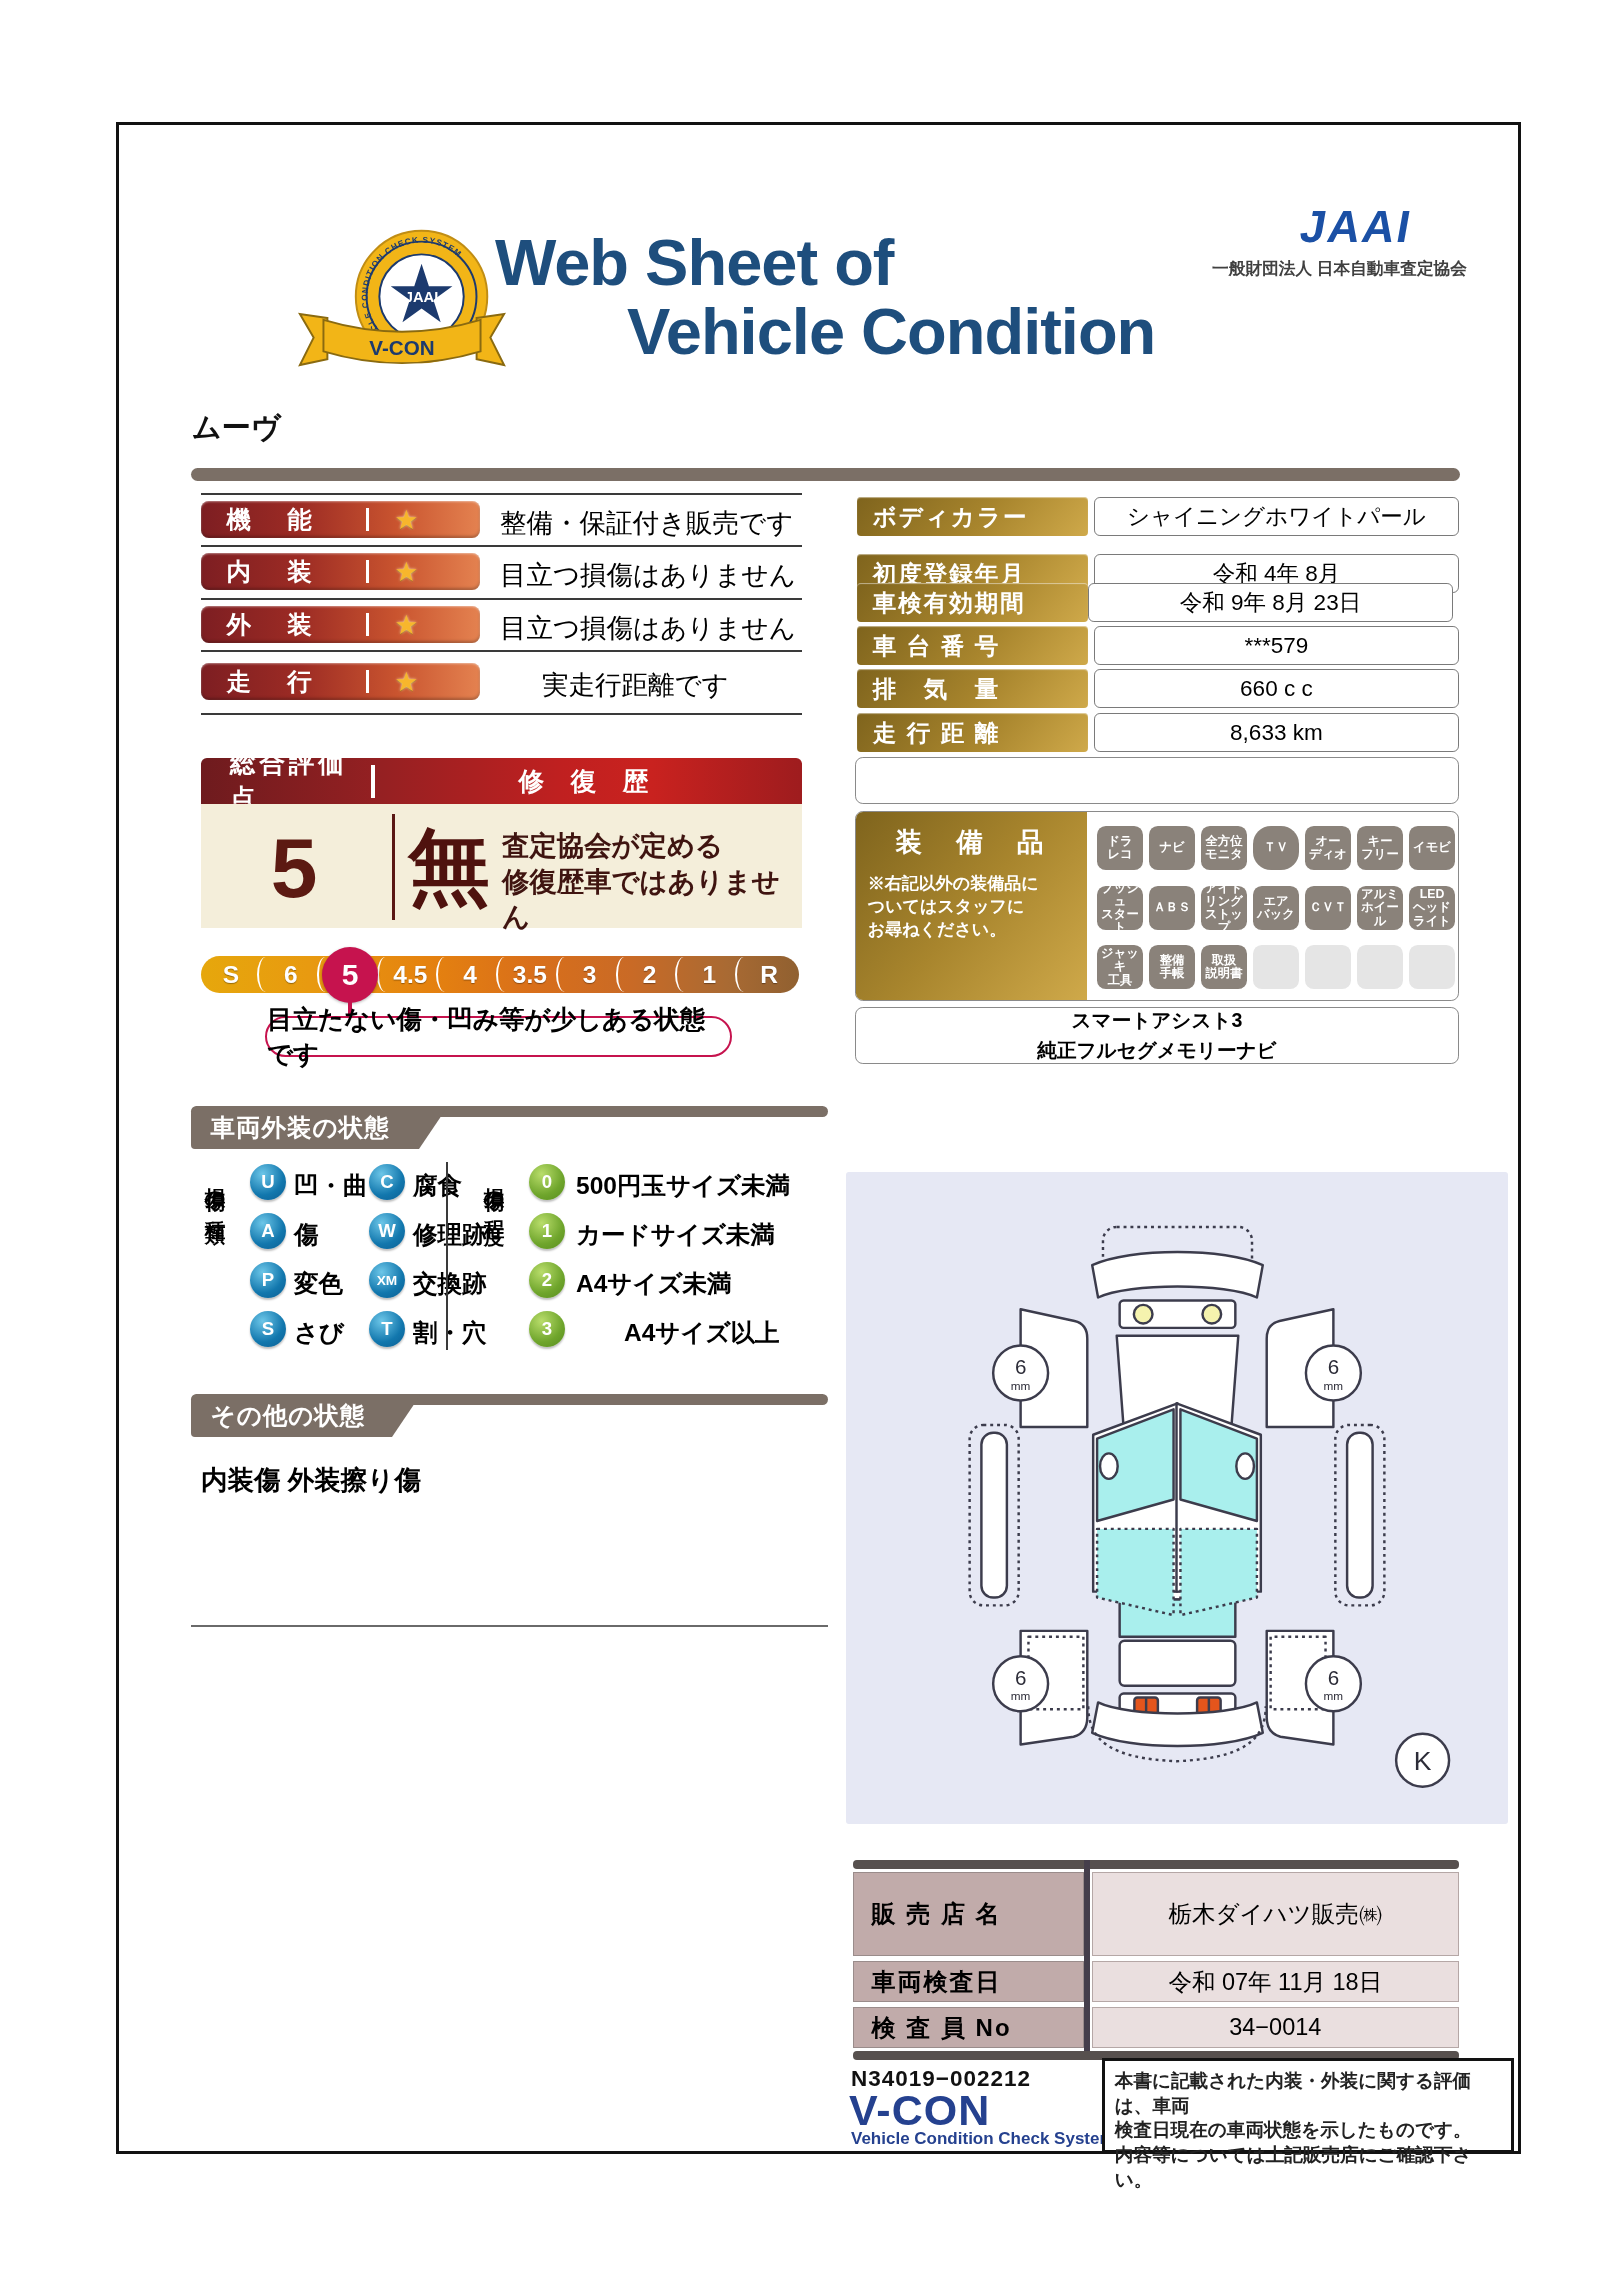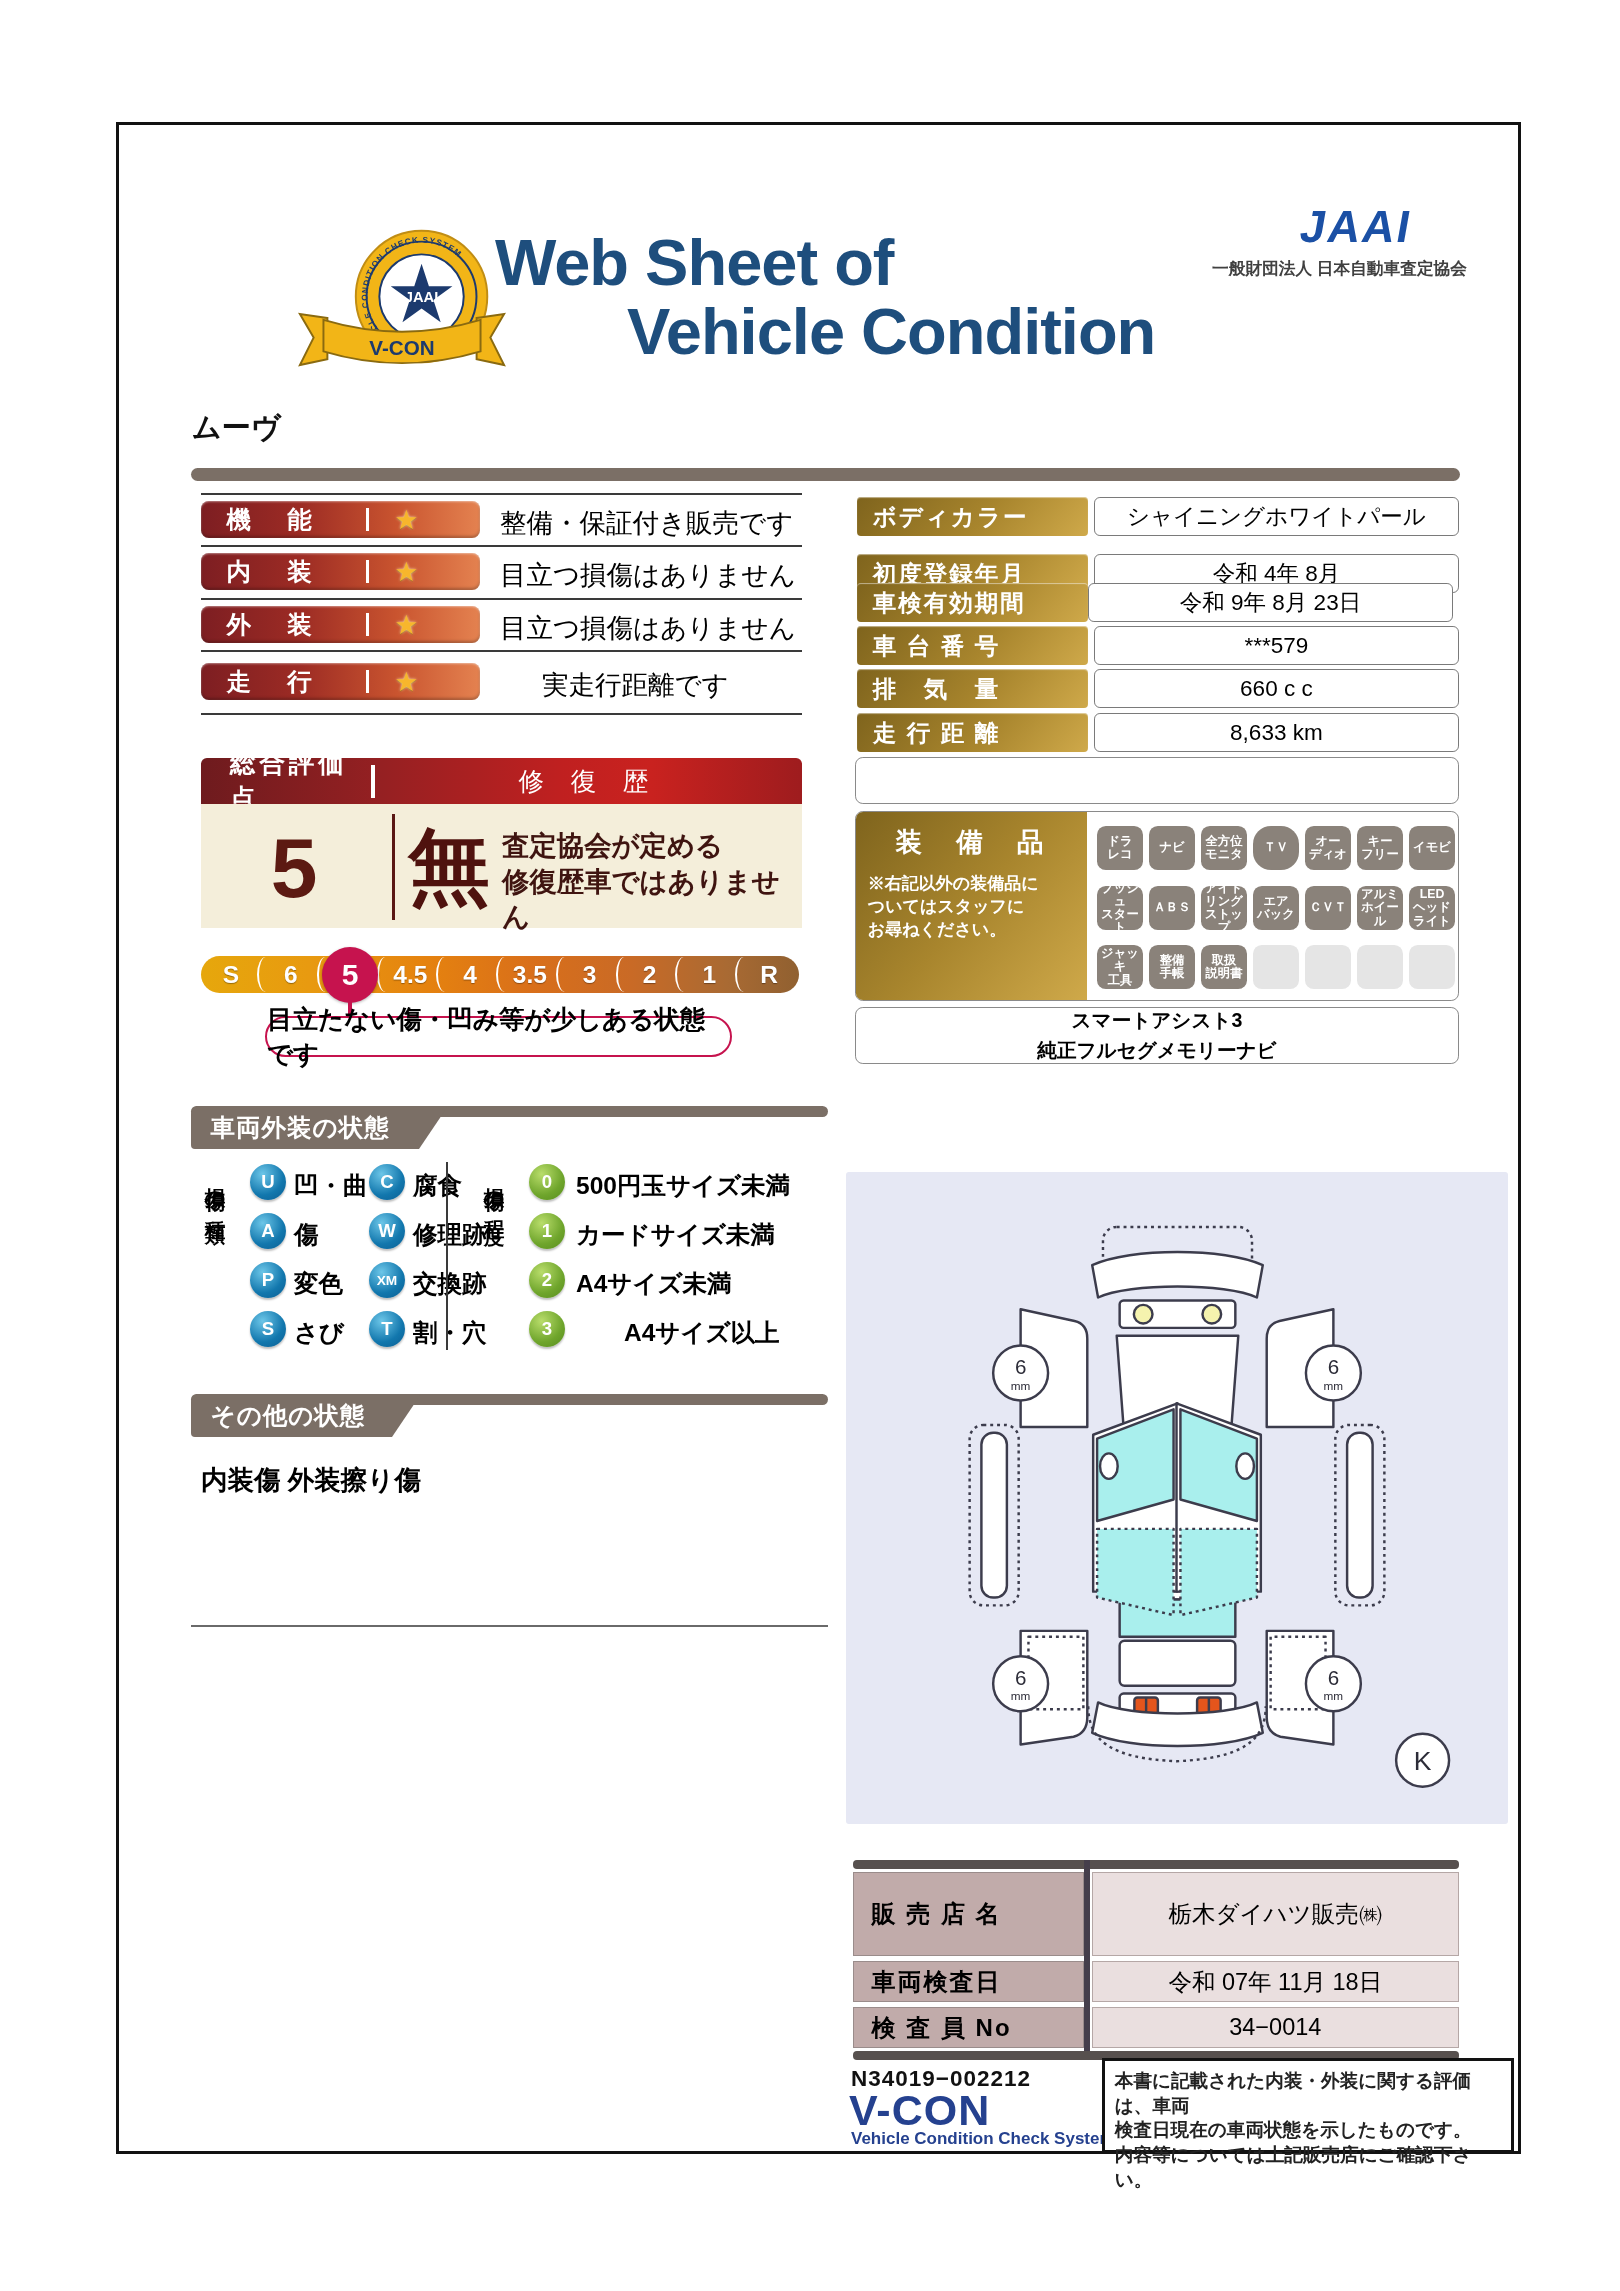--- a/index.html
+++ b/index.html
@@ -27,21 +27,21 @@
   .rating-pill .bar { width:2.9px; height:23.5px; background:#fff; margin-right:25.5px; }
   .rating-pill .star { font-size:26.5px; color:#f7b62c; text-shadow:0 0 2.9px #fff2c0, 0 1px 1px #8a5a00; }
   .rating-comment { font-size:26.5px; color:#000; font-weight:500; }
 
   
   .overall-header { left:201px; top:758px; width:601px; height:46px; border-radius:5.9px 5.9px 0 0;
     background:linear-gradient(90deg,#6e1b1e 0%,#952022 30%,#c02020 60%,#c9221f 75%,#9e1c1e 100%);
     display:flex; align-items:center; color:#fff; }
   .overall-header .hl { font-size:25.5px; font-weight:700; letter-spacing:3.9px; padding-left:29px; width:162px; }
   .overall-header .div { width:3.9px; height:33px; background:#fff; margin-left:7.8px; }
-  .overall-header .hr2 { flex:1; text-align:center; font-size:25.5px; font-weight:400; letter-spacing:9.8px; }
+  .overall-header .hr2 { flex:1; text-align:center; font-size:25.5px; font-weight:700; letter-spacing:9.8px; }
   .overall-body { left:201px; top:804px; width:601px; height:124px; background:#f4eeda; }
   .overall-score { left:201px; top:810px; width:186px; height:116px; display:flex; align-items:center; justify-content:center;
     font-size:84px; font-weight:700; color:#5c1a12; }
   .overall-divider { left:392px; top:814px; width:2.9px; height:106px; background:#5a1714; }
   .repair-big { left:400px; top:812px; width:98px; height:112px; display:flex; align-items:center; justify-content:center;
     font-size:82px; font-weight:800; color:#4f120e; font-family:"Liberation Serif", serif; }
   .repair-note { left:502px; top:828px; width:294px; font-size:27.4px; line-height:1.30; color:#3f1410; font-weight:600; }
 
   
   .scale-bar { left:201px; top:956px; width:598px; height:37px; border-radius:18.6px;

